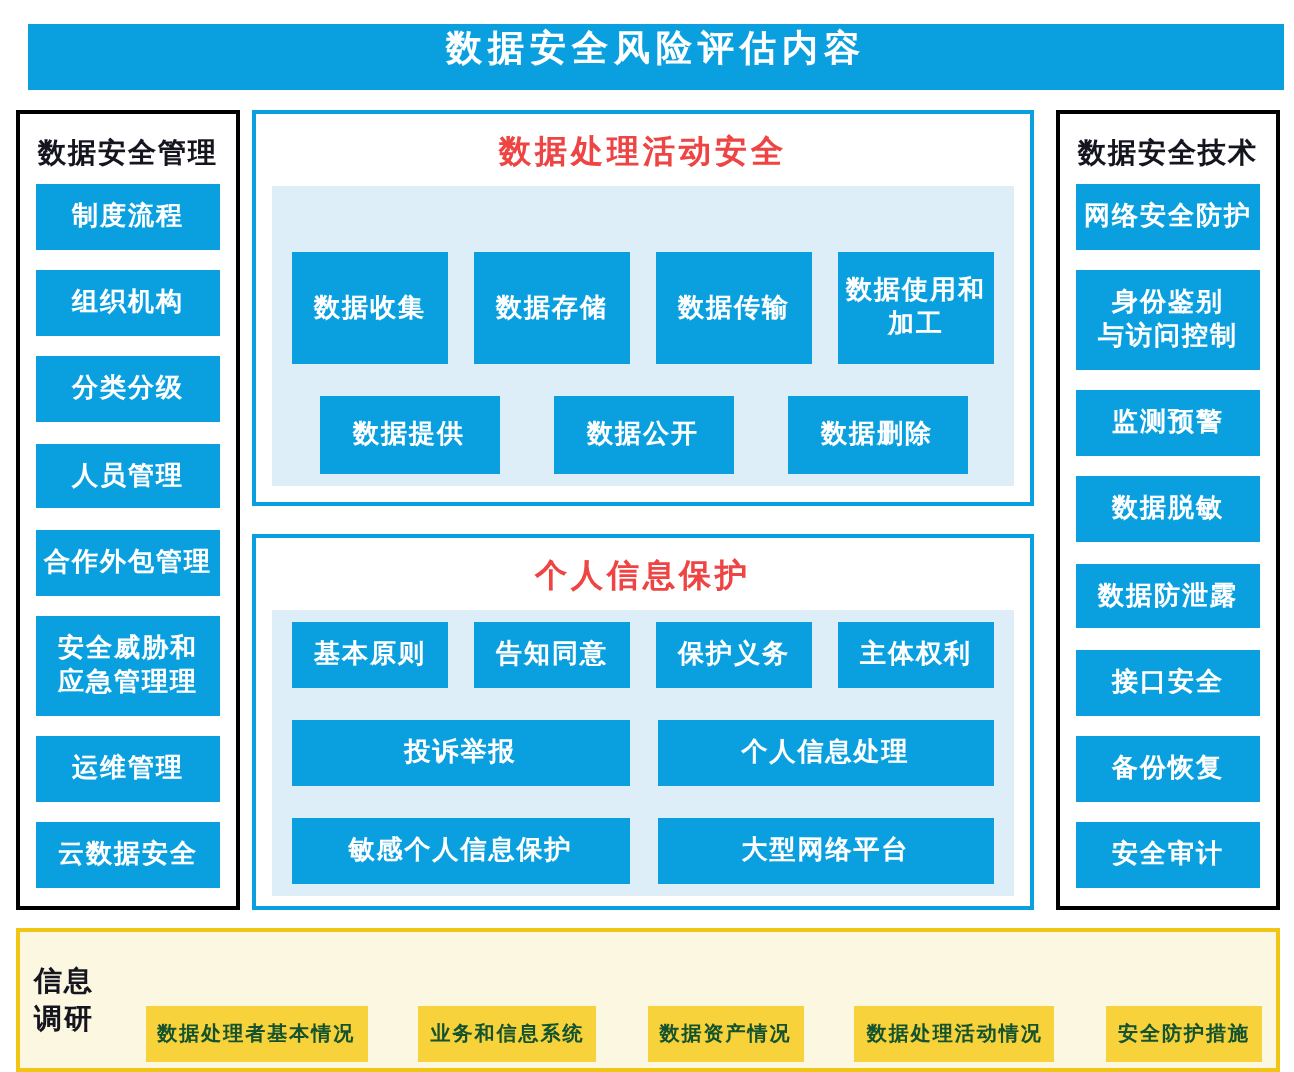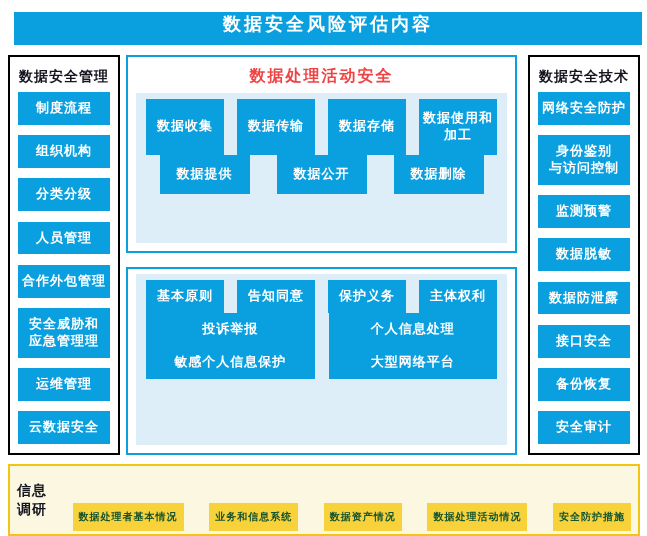--- a/index.html
+++ b/index.html
@@ -35,21 +35,21 @@
     display:flex;flex-direction:column;padding:5px 8px 8px;
   }
   .mid-box.top{top:55px;height:198px;}
   .mid-box.bottom{top:267px;height:188px;}
   .mid-box .hdr{
     text-align:center;font-size:16px;font-weight:bold;color:#ef4444;
     margin:4px 0 6px;letter-spacing:2px;
   }
   .panel{
     flex:1;background:#ddeef8;display:flex;flex-direction:column;
-    justify-content:flex-start;padding:6px 10px;box-sizing:border-box;
+    justify-content:flex-end;padding:6px 10px;box-sizing:border-box;gap:16px;
   }
   .row{display:flex;align-items:stretch;}
   .row.fill{justify-content:space-between;gap:13px;}
   .row.fill .node{flex:1;}
   .row.spread{justify-content:space-around;}
   .row.spread .node{width:90px;}
   .row.halves{justify-content:space-between;gap:14px;}
   .row.halves .node{flex:1;}
   .mid-box.top .node{padding:11px 4px;}
   .mid-box.bottom .node{padding:8px 4px;}
@@ -90,33 +90,34 @@
       <div class="node">运维管理</div>
       <div class="node">云数据安全</div>
     </div>
   </div>
 
   <div class="mid-box top">
     <div class="hdr">数据处理活动安全</div>
     <div class="panel">
       <div class="row fill">
         <div class="node">数据收集</div>
+        <div class="node">数据存储</div>
         <div class="node">数据传输</div>
-        <div class="node">数据存储</div>
         <div class="node">数据使用和加工</div>
       </div>
       <div class="row spread">
         <div class="node">数据提供</div>
         <div class="node">数据公开</div>
         <div class="node">数据删除</div>
       </div>
     </div>
   </div>
 
   <div class="mid-box bottom">
+    <div class="hdr">个人信息保护</div>
     <div class="panel">
       <div class="row fill">
         <div class="node">基本原则</div>
         <div class="node">告知同意</div>
         <div class="node">保护义务</div>
         <div class="node">主体权利</div>
       </div>
       <div class="row halves">
         <div class="node">投诉举报</div>
         <div class="node">个人信息处理</div>

